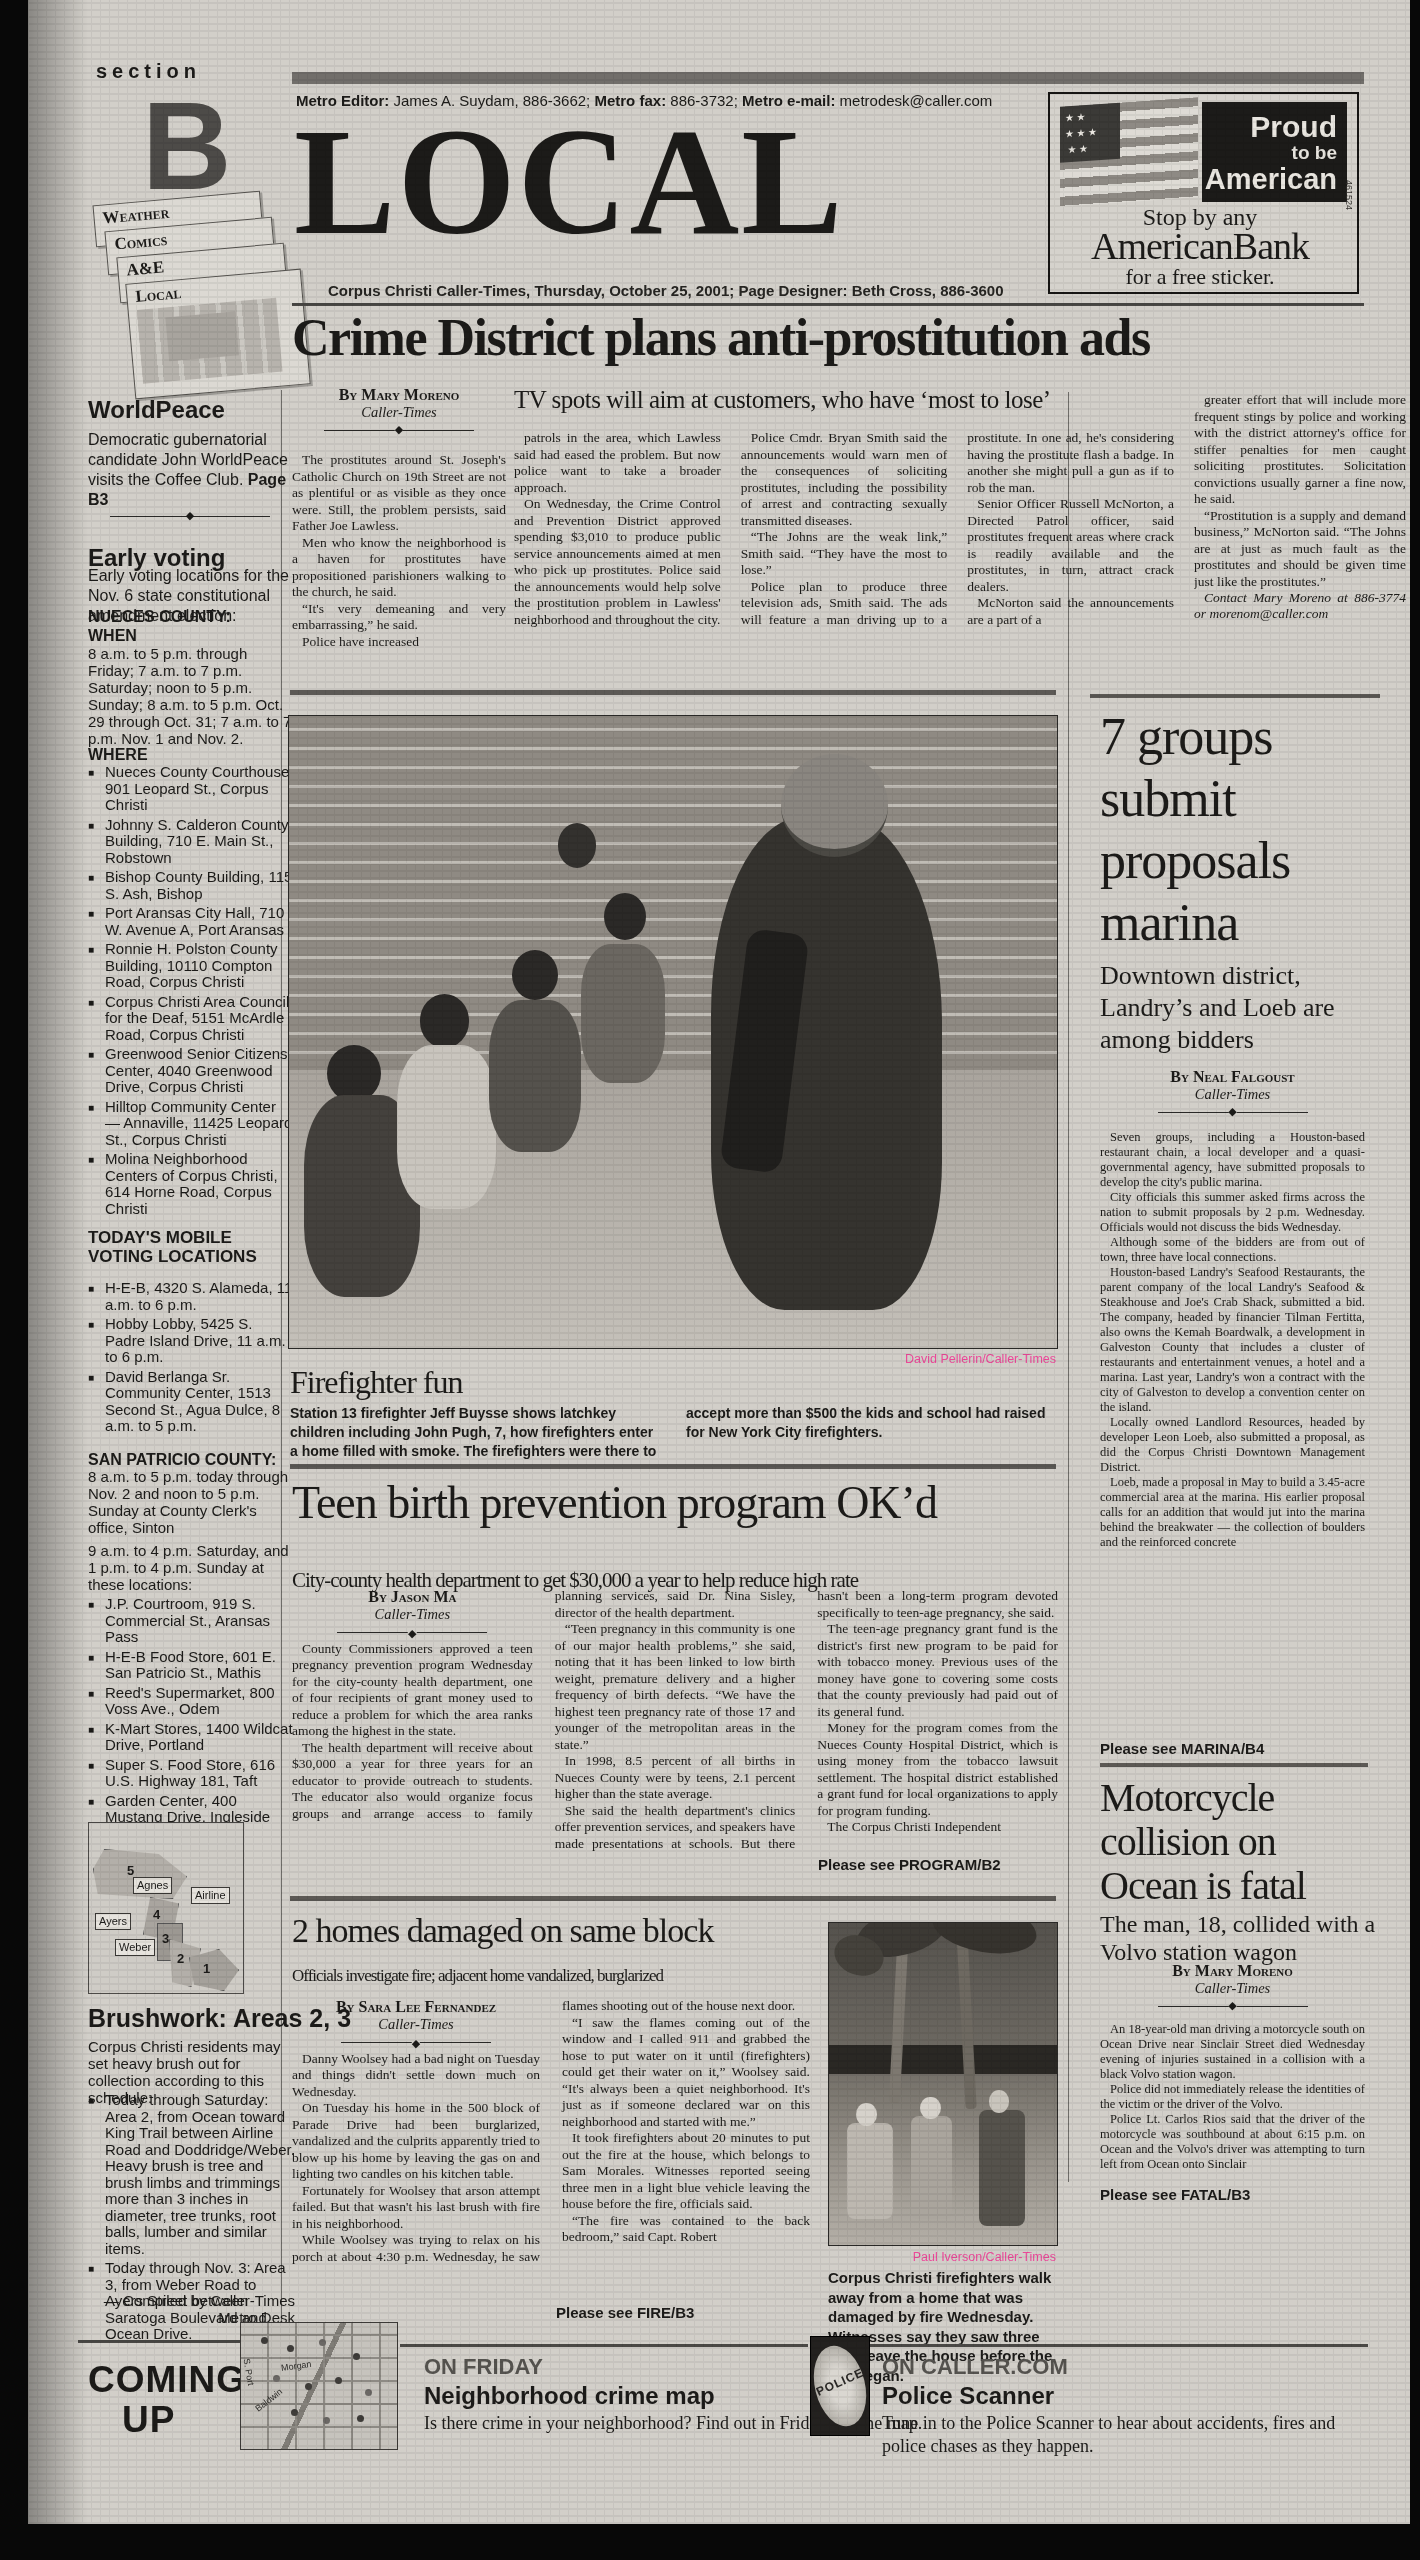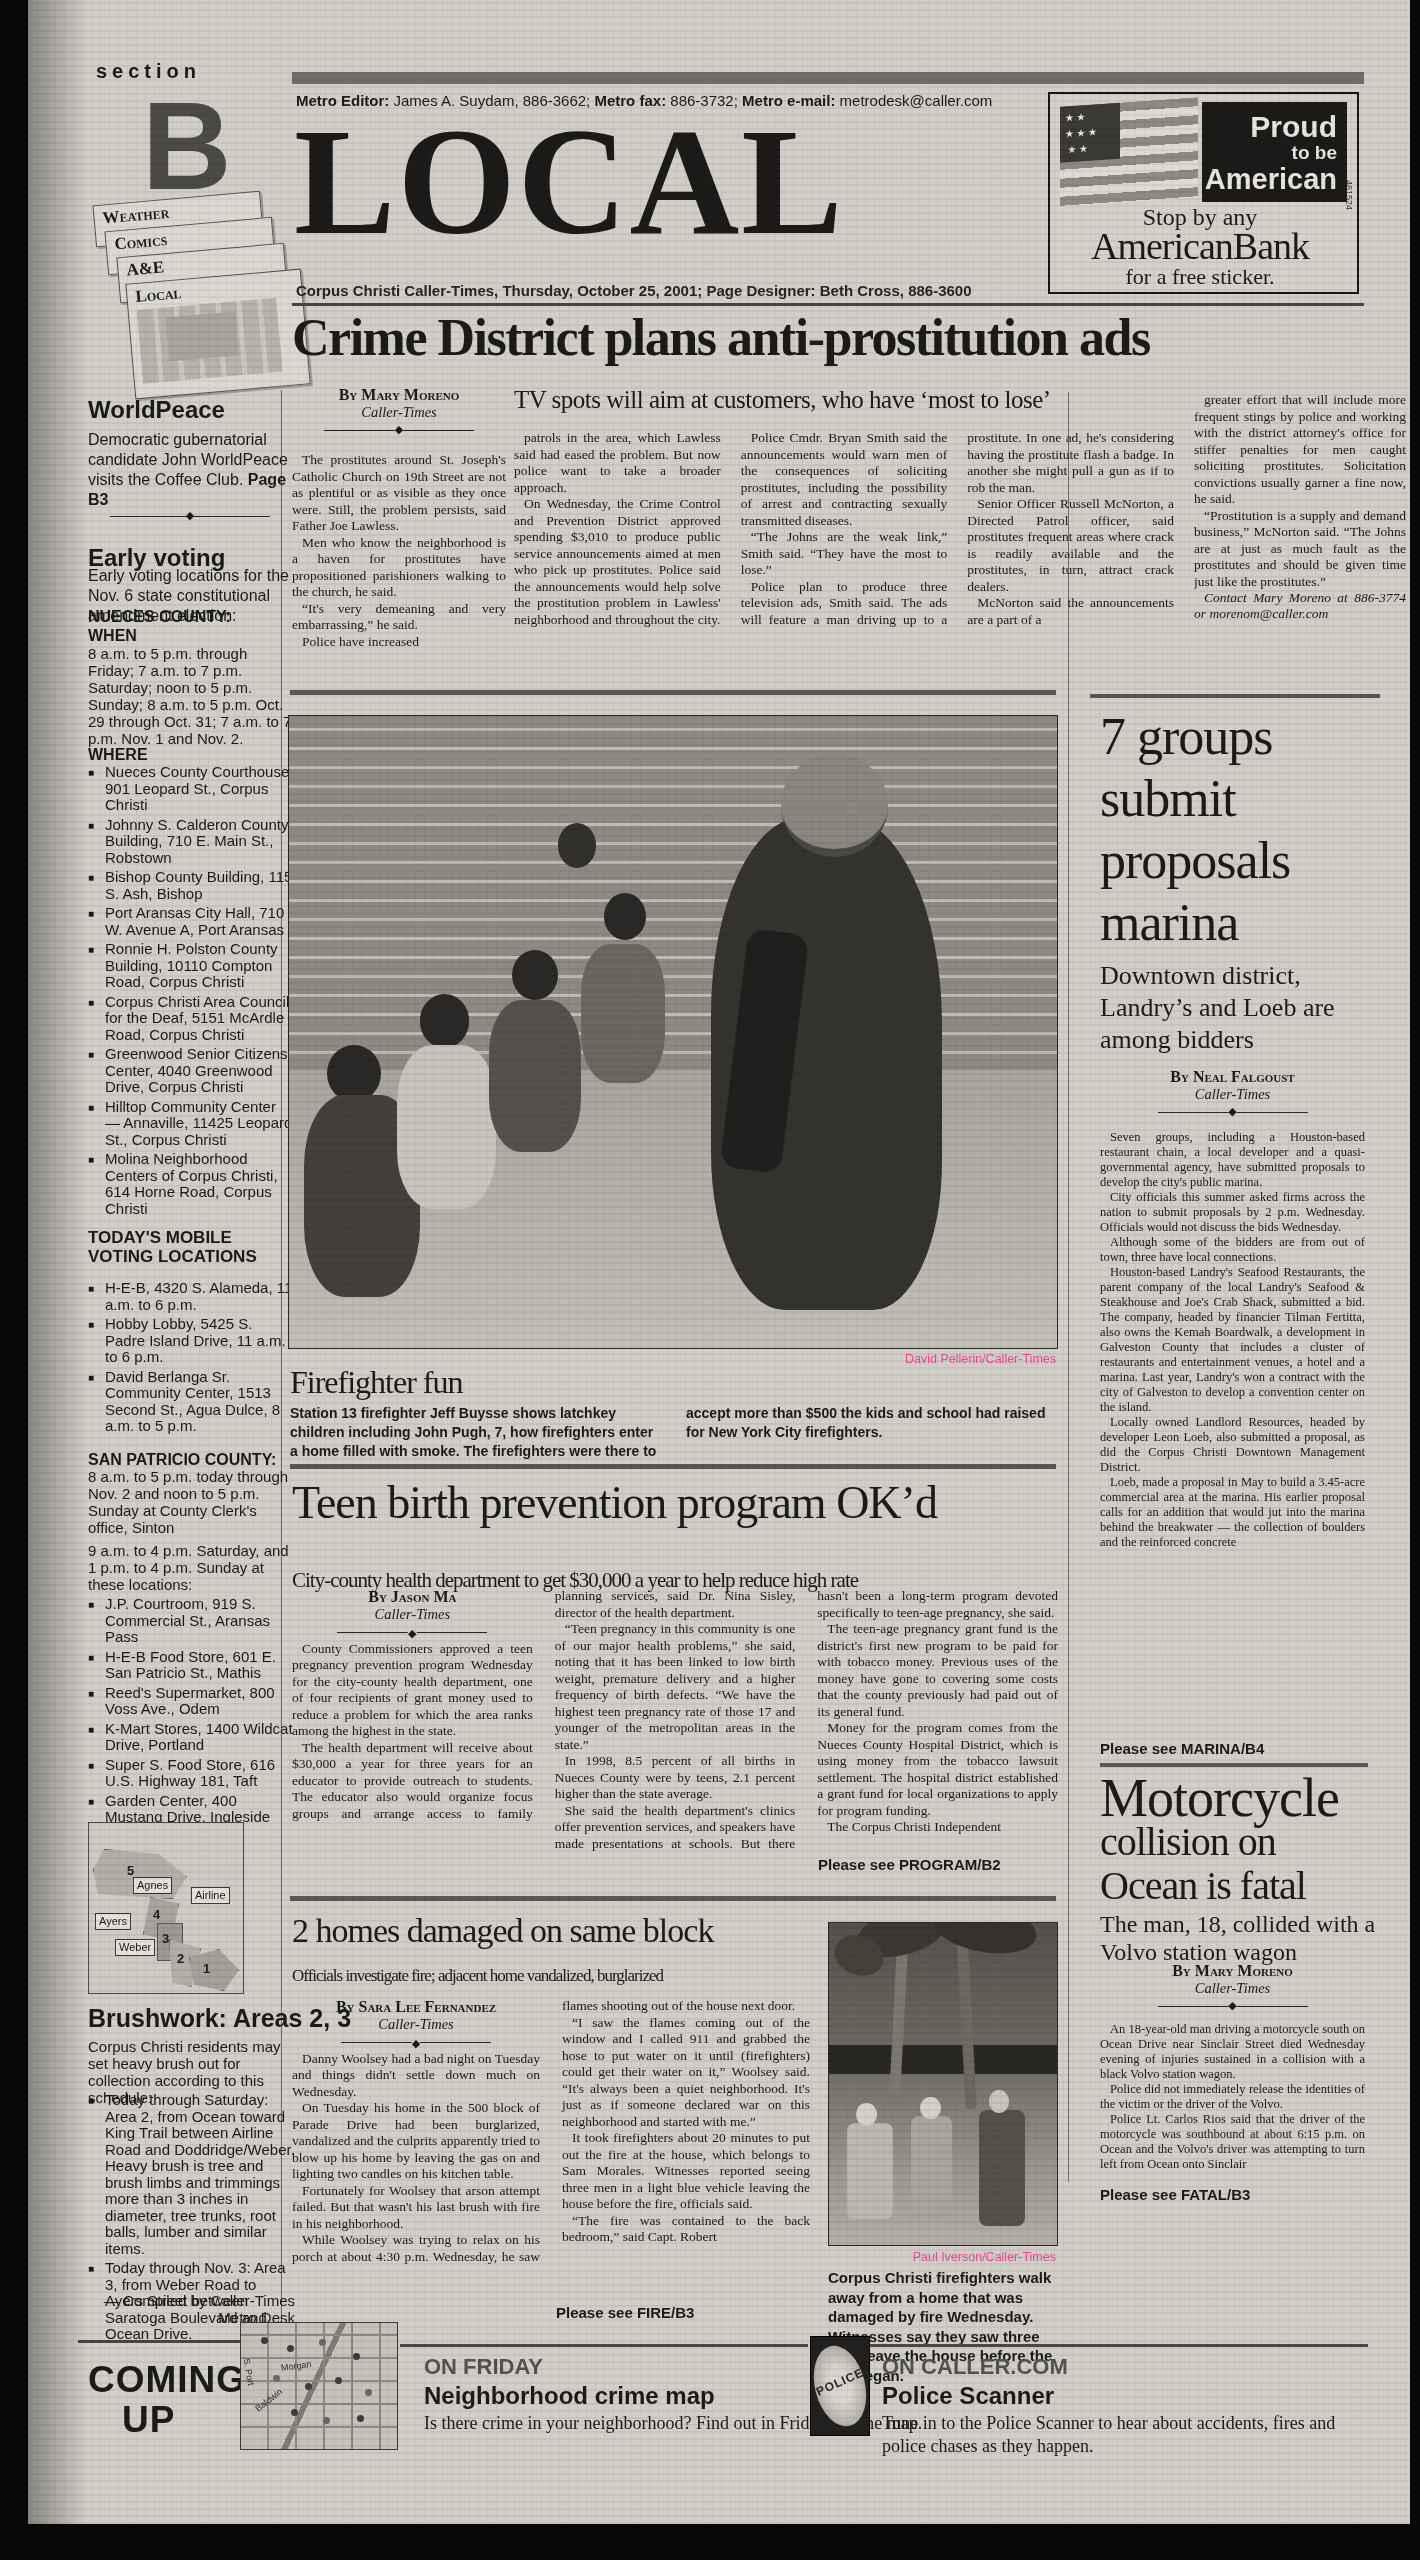--- a/index.html
+++ b/index.html
@@ -10,21 +10,21 @@
   .paper-shade{left:28px;top:0;width:60px;height:2524px;background:linear-gradient(90deg,rgba(0,0,0,.35),rgba(0,0,0,0));}
   .grain{left:28px;top:0;width:1382px;height:2524px;pointer-events:none;opacity:.05;
          background:repeating-linear-gradient(0deg,#000 0 2px,transparent 2px 7px),repeating-linear-gradient(90deg,#000 0 1px,transparent 1px 9px);}
   
   .section-label{font-family:"Liberation Sans",sans-serif;font-weight:bold;font-size:20px;letter-spacing:5px;}
   .section-letter{font-family:"Liberation Sans",sans-serif;font-weight:bold;font-size:124px;line-height:1;color:#4d4b48;}
   .metro-bar{background:#716e6a;}
   .metro-line{font-family:"Liberation Sans",sans-serif;font-size:15px;white-space:nowrap;}
   .metro-line b{font-weight:bold;}
   .masthead{font-size:152px;line-height:1;font-weight:bold;letter-spacing:2px;}
-  .dateline{font-family:"Liberation Sans",sans-serif;font-weight:bold;font-size:15px;white-space:nowrap;color:#262522;}
+  .dateline{font-family:"Liberation Sans",sans-serif;font-weight:bold;font-size:15px;white-space:nowrap;color:#262522;margin-left:32px;}
   .rule{background:#4a4845;}
   .thickrule{background:#5c5955;}
   
   .stack-panel{position:absolute;background:#dcd9d3;border:1px solid #55534f;transform:rotate(-5deg);
                padding:3px 8px;font-variant:small-caps;font-weight:bold;font-size:17px;box-shadow:2px 2px 0 rgba(0,0,0,.25);}
   .mini-page{position:absolute;left:8px;top:26px;width:140px;height:74px;
              background:repeating-linear-gradient(90deg,#b7b3ad 0 16px,#ccc9c3 16px 21px);}
   .mini-page::after{content:"";position:absolute;left:28px;top:10px;width:70px;height:44px;background:#a8a49e;}
   
   .ad-box{border:2px solid #161513;background:#d5d2cc;}
@@ -271,21 +271,21 @@
       <p>City officials this summer asked firms across the nation to submit proposals by 2 p.m. Wednesday. Officials would not discuss the bids Wednesday.</p>
       <p>Although some of the bidders are from out of town, three have local connections.</p>
       <p>Houston-based Landry's Seafood Restaurants, the parent company of the local Landry's Seafood &amp; Steakhouse and Joe's Crab Shack, submitted a bid. The company, headed by financier Tilman Fertitta, also owns the Kemah Boardwalk, a development in Galveston County that includes a cluster of restaurants and entertainment venues, a hotel and a marina. Last year, Landry's won a contract with the city of Galveston to develop a convention center on the island.</p>
       <p>Locally owned Landlord Resources, headed by developer Leon Loeb, also submitted a proposal, as did the Corpus Christi Downtown Management District.</p>
       <p>Loeb, made a proposal in May to build a 3.45-acre commercial area at the marina. His earlier proposal calls for an addition that would jut into the marina behind the breakwater — the collection of boulders and the reinforced concrete</p>
     </div>
   <div class="abs see" style="left:1100px;top:1740px;">Please see MARINA/B4</div>
   <div class="abs thickrule" style="left:1100px;top:1763px;width:268px;height:4px;"></div>
 
   <div class="abs" style="left:1100px;top:1776px;width:280px;">
-    <div class="headline-lt" style="font-size:54px;line-height:44px;">Motorcycle</div>
+    <div class="headline-lt" style="font-size:40px;line-height:44px;">Motorcycle</div>
     <div class="headline-lt" style="font-size:40px;line-height:44px;">collision on</div>
     <div class="headline-lt" style="font-size:40px;line-height:44px;">Ocean is fatal</div>
   </div>
   <div class="abs" style="left:1100px;top:1910px;width:288px;font-size:24px;line-height:28px;">The man, 18, collided with a Volvo station wagon</div>
   <div class="abs" style="left:1100px;top:1962px;width:265px;">
     <div class="byline">By Mary Moreno</div>
     <div class="byline-credit">Caller-Times</div>
     <div class="divider bydiv" style="background:#d2cfc9;"></div>
   </div>
   <div class="abs body body-sm" style="left:1100px;top:2022px;width:265px;height:158px;">

